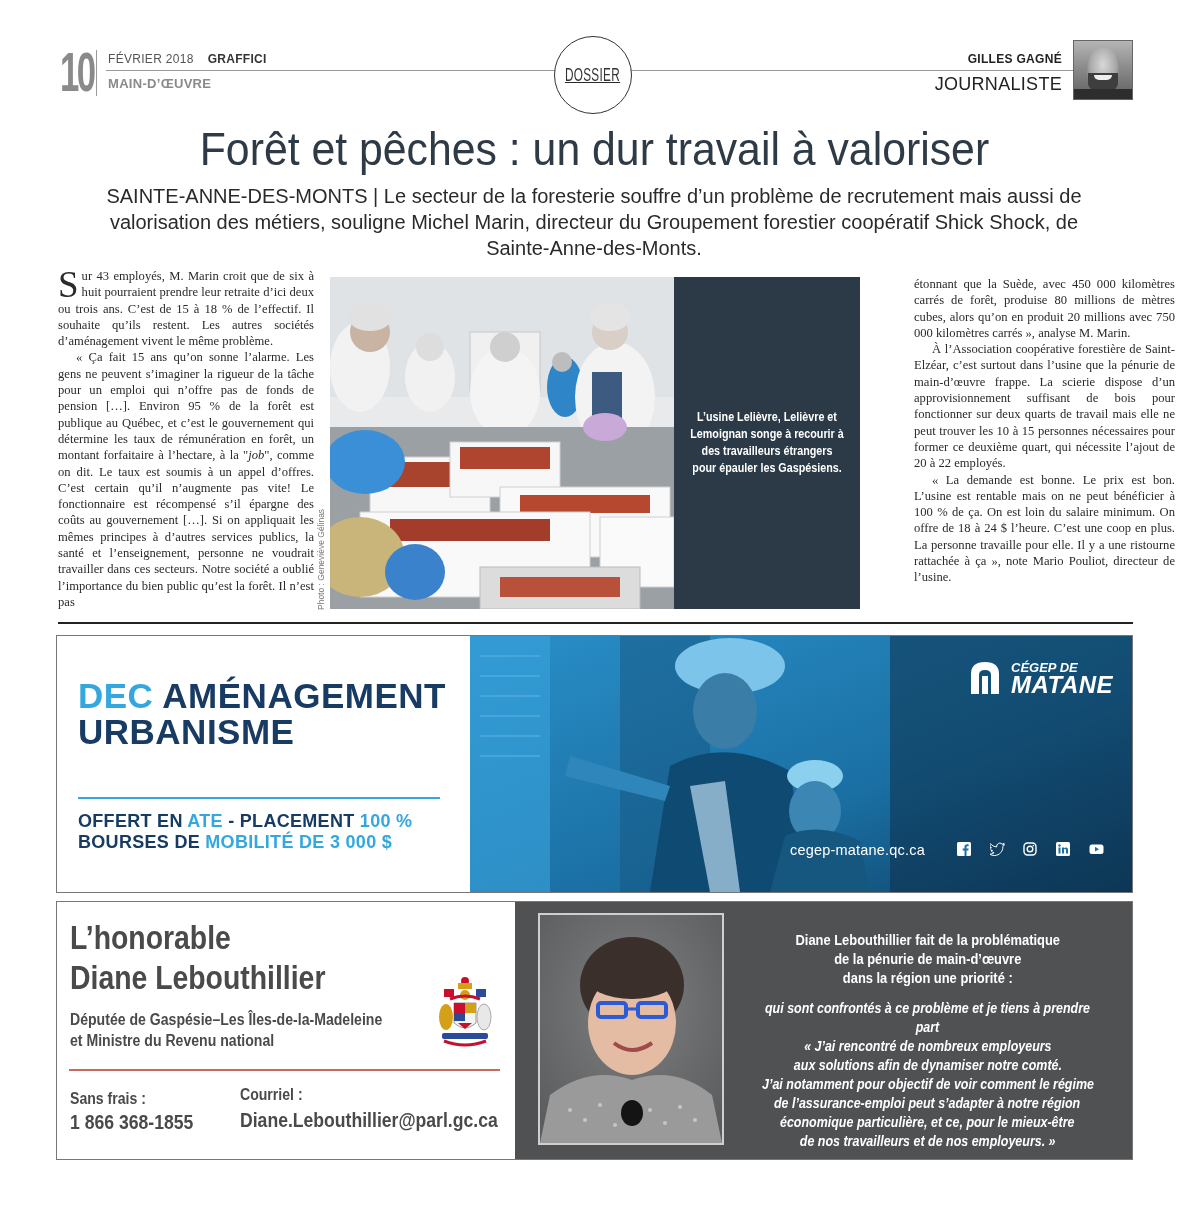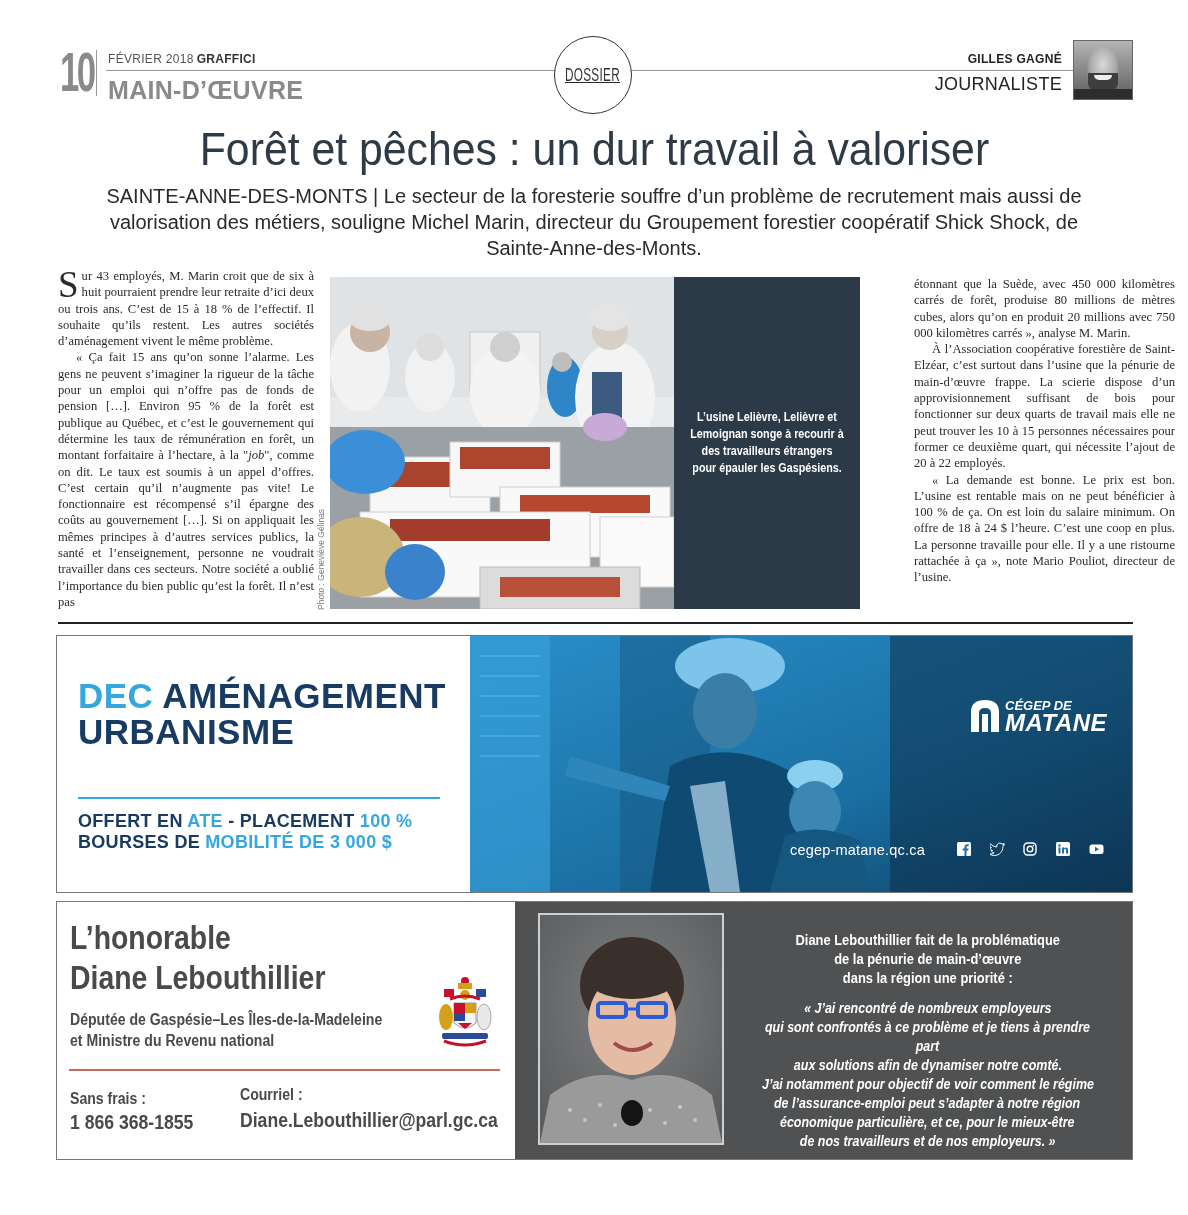--- a/index.html
+++ b/index.html
@@ -3,23 +3,23 @@
 <meta charset="utf-8">
 <style>
   html, body { margin: 0; padding: 0; background: #ffffff; }
   body { width: 1188px; height: 1215px; position: relative; overflow: hidden; font-family: "Liberation Sans", sans-serif; color: #2a2a2a; }
   .abs { position: absolute; }
 
   
   .page-num { left: 60px; top: 44px; font-family: "Liberation Sans", sans-serif; font-size: 56px; font-weight: bold; color: #8a8a8a; line-height: 56px; letter-spacing: -4px; transform: scaleX(0.62); transform-origin: left top; }
   .page-num-divider { left: 96px; top: 50px; width: 1px; height: 46px; background: #9a9a9a; }
   .dateline { left: 108px; top: 52px; font-size: 12px; color: #555; letter-spacing: 0.3px; }
-  .dateline .pub { font-weight: bold; color: #333; margin-left: 3px; text-align: center; }
+  .dateline .pub { font-weight: bold; color: #333; margin-left: 14px; text-align: center; }
   .header-rule { left: 106px; top: 70px; width: 980px; height: 1px; background: #9a9a9a; }
-  .section { left: 108px; top: 76px; font-size: 25px; font-weight: bold; color: #8a8a8a; letter-spacing: 0.3px; }
+  .section { left: 108px; top: 76px; font-size: 13px; font-weight: bold; color: #8a8a8a; letter-spacing: 0.3px; }
   .dossier { left: 554px; top: 36px; width: 76px; height: 76px; border: 1.5px solid #333; border-radius: 50%; background: #fff; display: flex; align-items: center; justify-content: center; text-decoration: underline; }
   .dossier span { font-size: 19px; color: #333; transform: scaleX(0.62); display: inline-block; letter-spacing: 0.5px; font-weight: normal; }
   .author-name { right: 126px; top: 52px; font-size: 12px; font-weight: bold; color: #222; letter-spacing: 0.3px; text-align: right; }
   .author-title { right: 126px; top: 74px; font-size: 18px; color: #222; letter-spacing: 0.3px; text-align: right; }
   .author-photo { left: 1073px; top: 40px; width: 58px; height: 58px; border: 1px solid #666; background: linear-gradient(180deg, #b5b5b5 0%, #8c8c8c 45%, #5e5e5e 100%); overflow: hidden; }
   .author-photo .face { position: absolute; left: 12px; top: 6px; width: 34px; height: 44px; border-radius: 48% 48% 45% 45%; background: radial-gradient(ellipse at 50% 40%, #d8d8d8 0%, #a8a8a8 55%, #4a4a4a 100%); }
   .author-photo .beard { position: absolute; left: 14px; top: 32px; width: 30px; height: 20px; border-radius: 0 0 50% 50%; background: #3e3e3e; }
   .author-photo .smile { position: absolute; left: 20px; top: 34px; width: 18px; height: 5px; border-radius: 0 0 8px 8px; background: #eee; }
   .author-photo .shoulders { position: absolute; left: 0; top: 48px; width: 58px; height: 12px; background: #2d2d2d; }
 
@@ -46,21 +46,21 @@
   .article-rule { left: 58px; top: 622px; width: 1075px; height: 2px; background: #222; }
 
   
   .ad1 { left: 56px; top: 635px; width: 1077px; height: 258px; border: 1px solid #777; box-sizing: border-box; background: #fff; }
   .ad1-title { left: 78px; top: 678px; font-size: 35px; font-weight: bold; line-height: 36px; color: #173b63; letter-spacing: 0.5px; }
   .ad1-title .accent { color: #35a7df; }
   .ad1-rule { left: 78px; top: 797px; width: 362px; height: 2px; background: #35a7df; }
   .ad1-line { left: 78px; font-size: 18px; font-weight: bold; color: #173b63; letter-spacing: 0.3px; }
   .ad1-line .accent { color: #35a7df; }
   .ad1-photo { left: 470px; top: 636px; width: 662px; height: 256px; overflow: hidden; background: #1f7fb4; }
-  .cegep-logo { left: 965px; top: 698px; display: flex; align-items: center; color: #fff; }
+  .cegep-logo { left: 965px; top: 660px; display: flex; align-items: center; gap: 6px; color: #fff; }
   .cegep-logo .mark { width: 40px; height: 36px; }
   .cegep-logo .t1 { font-size: 13px; font-weight: bold; font-style: italic; line-height: 13px; }
   .cegep-logo .t2 { font-size: 24px; font-weight: bold; font-style: italic; line-height: 22px; letter-spacing: 0.5px; }
   .cegep-url { left: 790px; top: 842px; font-size: 14.5px; color: #fff; letter-spacing: 0.2px; }
   .social { top: 842px; width: 14px; height: 14px; }
 
   
   .ad2 { left: 56px; top: 901px; width: 1077px; height: 259px; border: 1px solid #777; box-sizing: border-box; background: #fff; }
   .mp-name { left: 70px; top: 918px; font-size: 33px; font-weight: bold; line-height: 40px; color: #4a4a4a; transform: scaleX(0.86); transform-origin: left top; }
   .mp-role { left: 70px; top: 1009px; font-size: 16px; font-weight: bold; line-height: 21px; color: #4a4a4a; transform: scaleX(0.88); transform-origin: left top; }
@@ -310,20 +310,20 @@
     </g>
     <ellipse cx="92" cy="198" rx="11" ry="13" fill="#141414"></ellipse>
   </svg>
 </div>
 <div class="abs mp-lead">
   <div><span>Diane Lebouthillier fait de la problématique</span></div>
   <div><span>de la pénurie de main-d’œuvre</span></div>
   <div><span>dans la région une priorité :</span></div>
 </div>
 <div class="abs mp-quote">
+  <div><span>qui sont confrontés à ce problème et je tiens à prendre part</span></div>
   <div><span>« J’ai rencontré de nombreux employeurs</span></div>
-  <div><span>qui sont confrontés à ce problème et je tiens à prendre part</span></div>
   <div><span>aux solutions afin de dynamiser notre comté.</span></div>
   <div><span>J’ai notamment pour objectif de voir comment le régime</span></div>
   <div><span>de l’assurance-emploi peut s’adapter à notre région</span></div>
   <div><span>économique particulière, et ce, pour le mieux-être</span></div>
   <div><span>de nos travailleurs et de nos employeurs. »</span></div>
 </div>
 
 </body></html>

